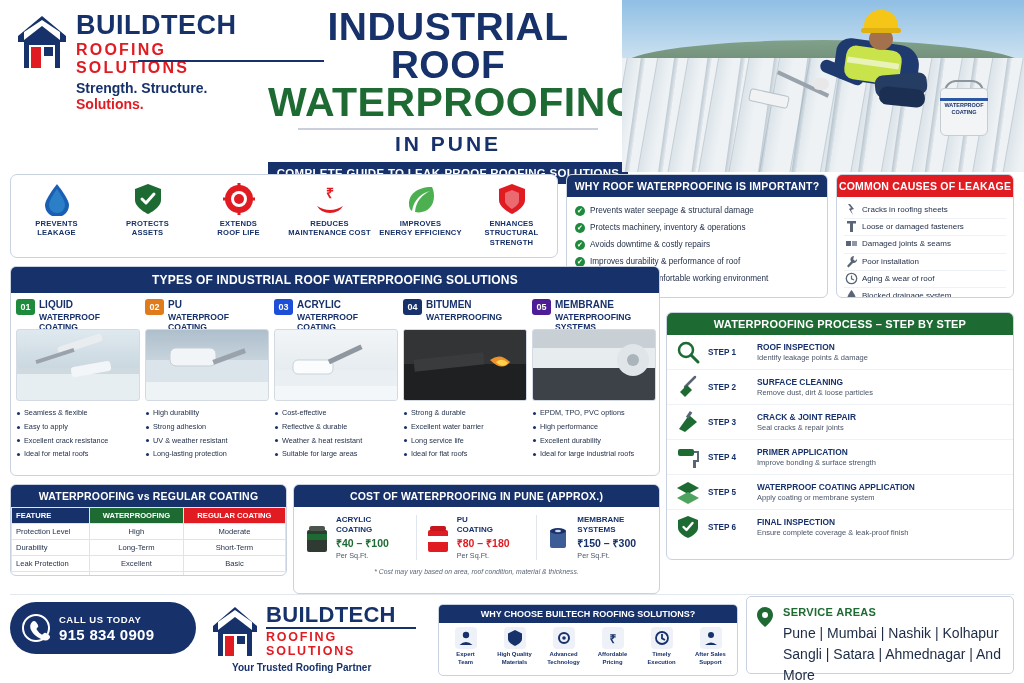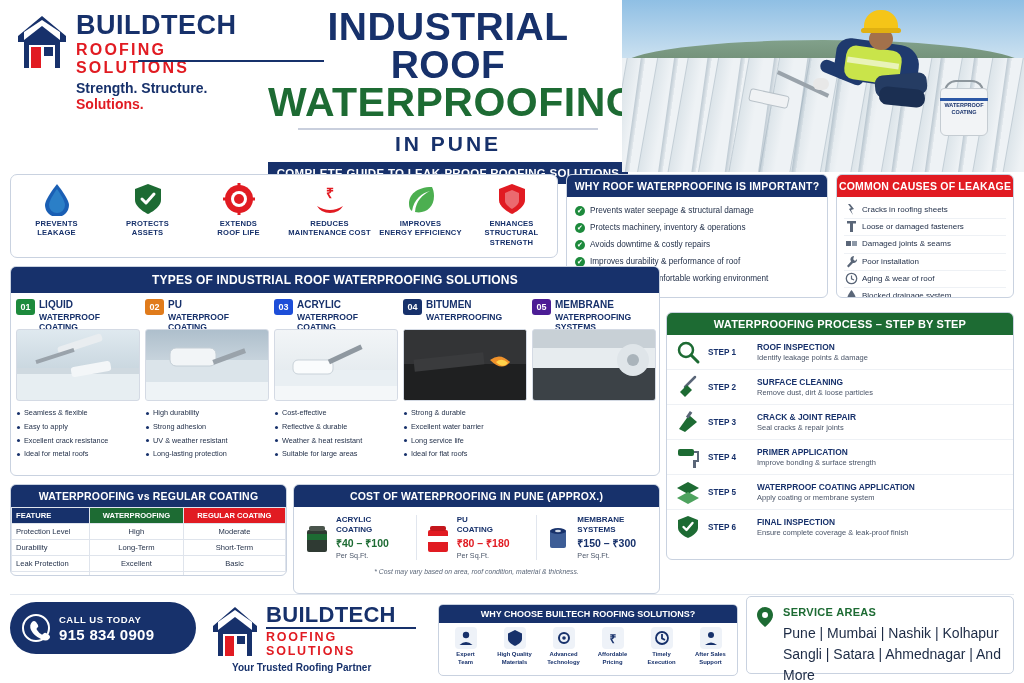--- a/index.html
+++ b/index.html
@@ -439,20 +439,26 @@
         </div>
         <div class="type-img" style="background:#cfd6dc">
           <svg viewBox="0 0 124 72" width="124" height="72">
             <rect x="0" y="0" width="124" height="72" fill="#c8d0d6"></rect>
             <rect x="0" y="36" width="124" height="36" fill="#3c4247"></rect>
             <rect x="0" y="18" width="124" height="20" fill="#e7ecef"></rect>
             <ellipse cx="100" cy="30" rx="16" ry="16" fill="#dfe5e9"></ellipse>
             <ellipse cx="100" cy="30" rx="6" ry="6" fill="#aab4bb"></ellipse>
           </svg>
         </div>
+        <ul class="type-ul">
+          <li>EPDM, TPO, PVC options</li>
+          <li>High performance</li>
+          <li>Excellent durability</li>
+          <li>Ideal for large industrial roofs</li>
+        </ul>
       </div>
 
     </div>
   </div>
 
   <div class="panel process">
     <div class="panel-hd">WATERPROOFING PROCESS – STEP BY STEP</div>
 
     <div class="proc-row">
       <div class="proc-ic"><svg viewBox="0 0 26 26" width="26" height="26">

